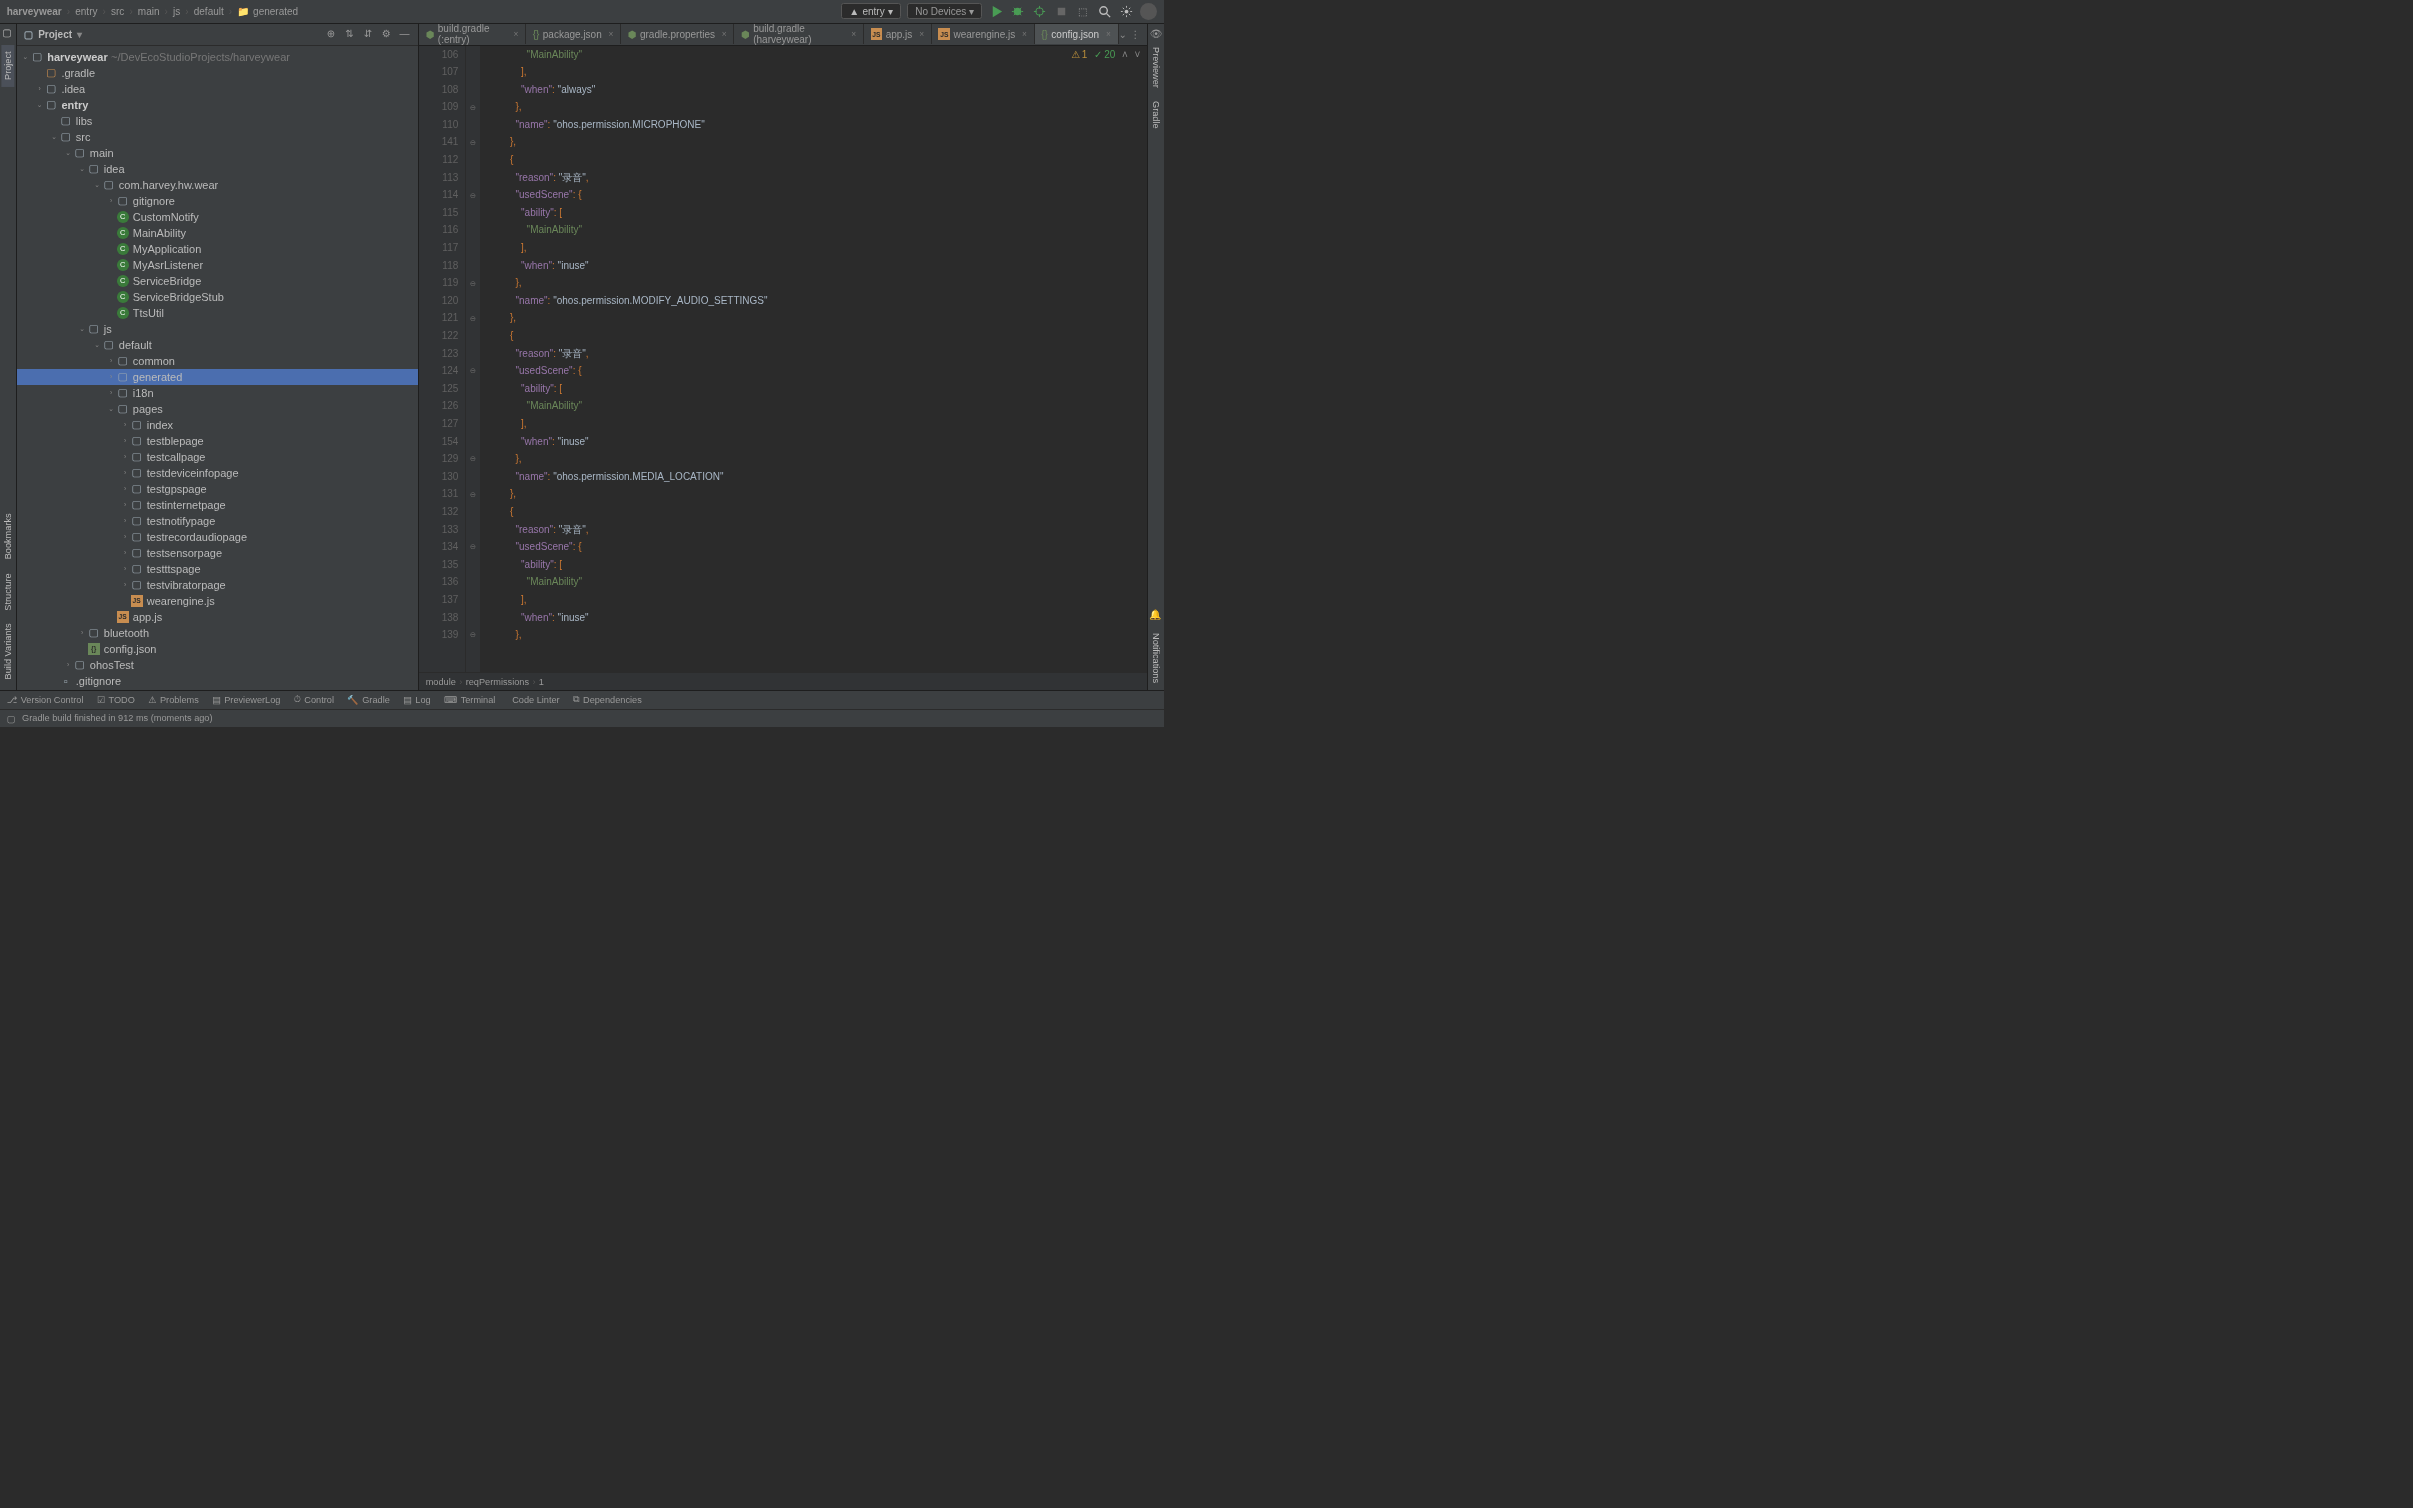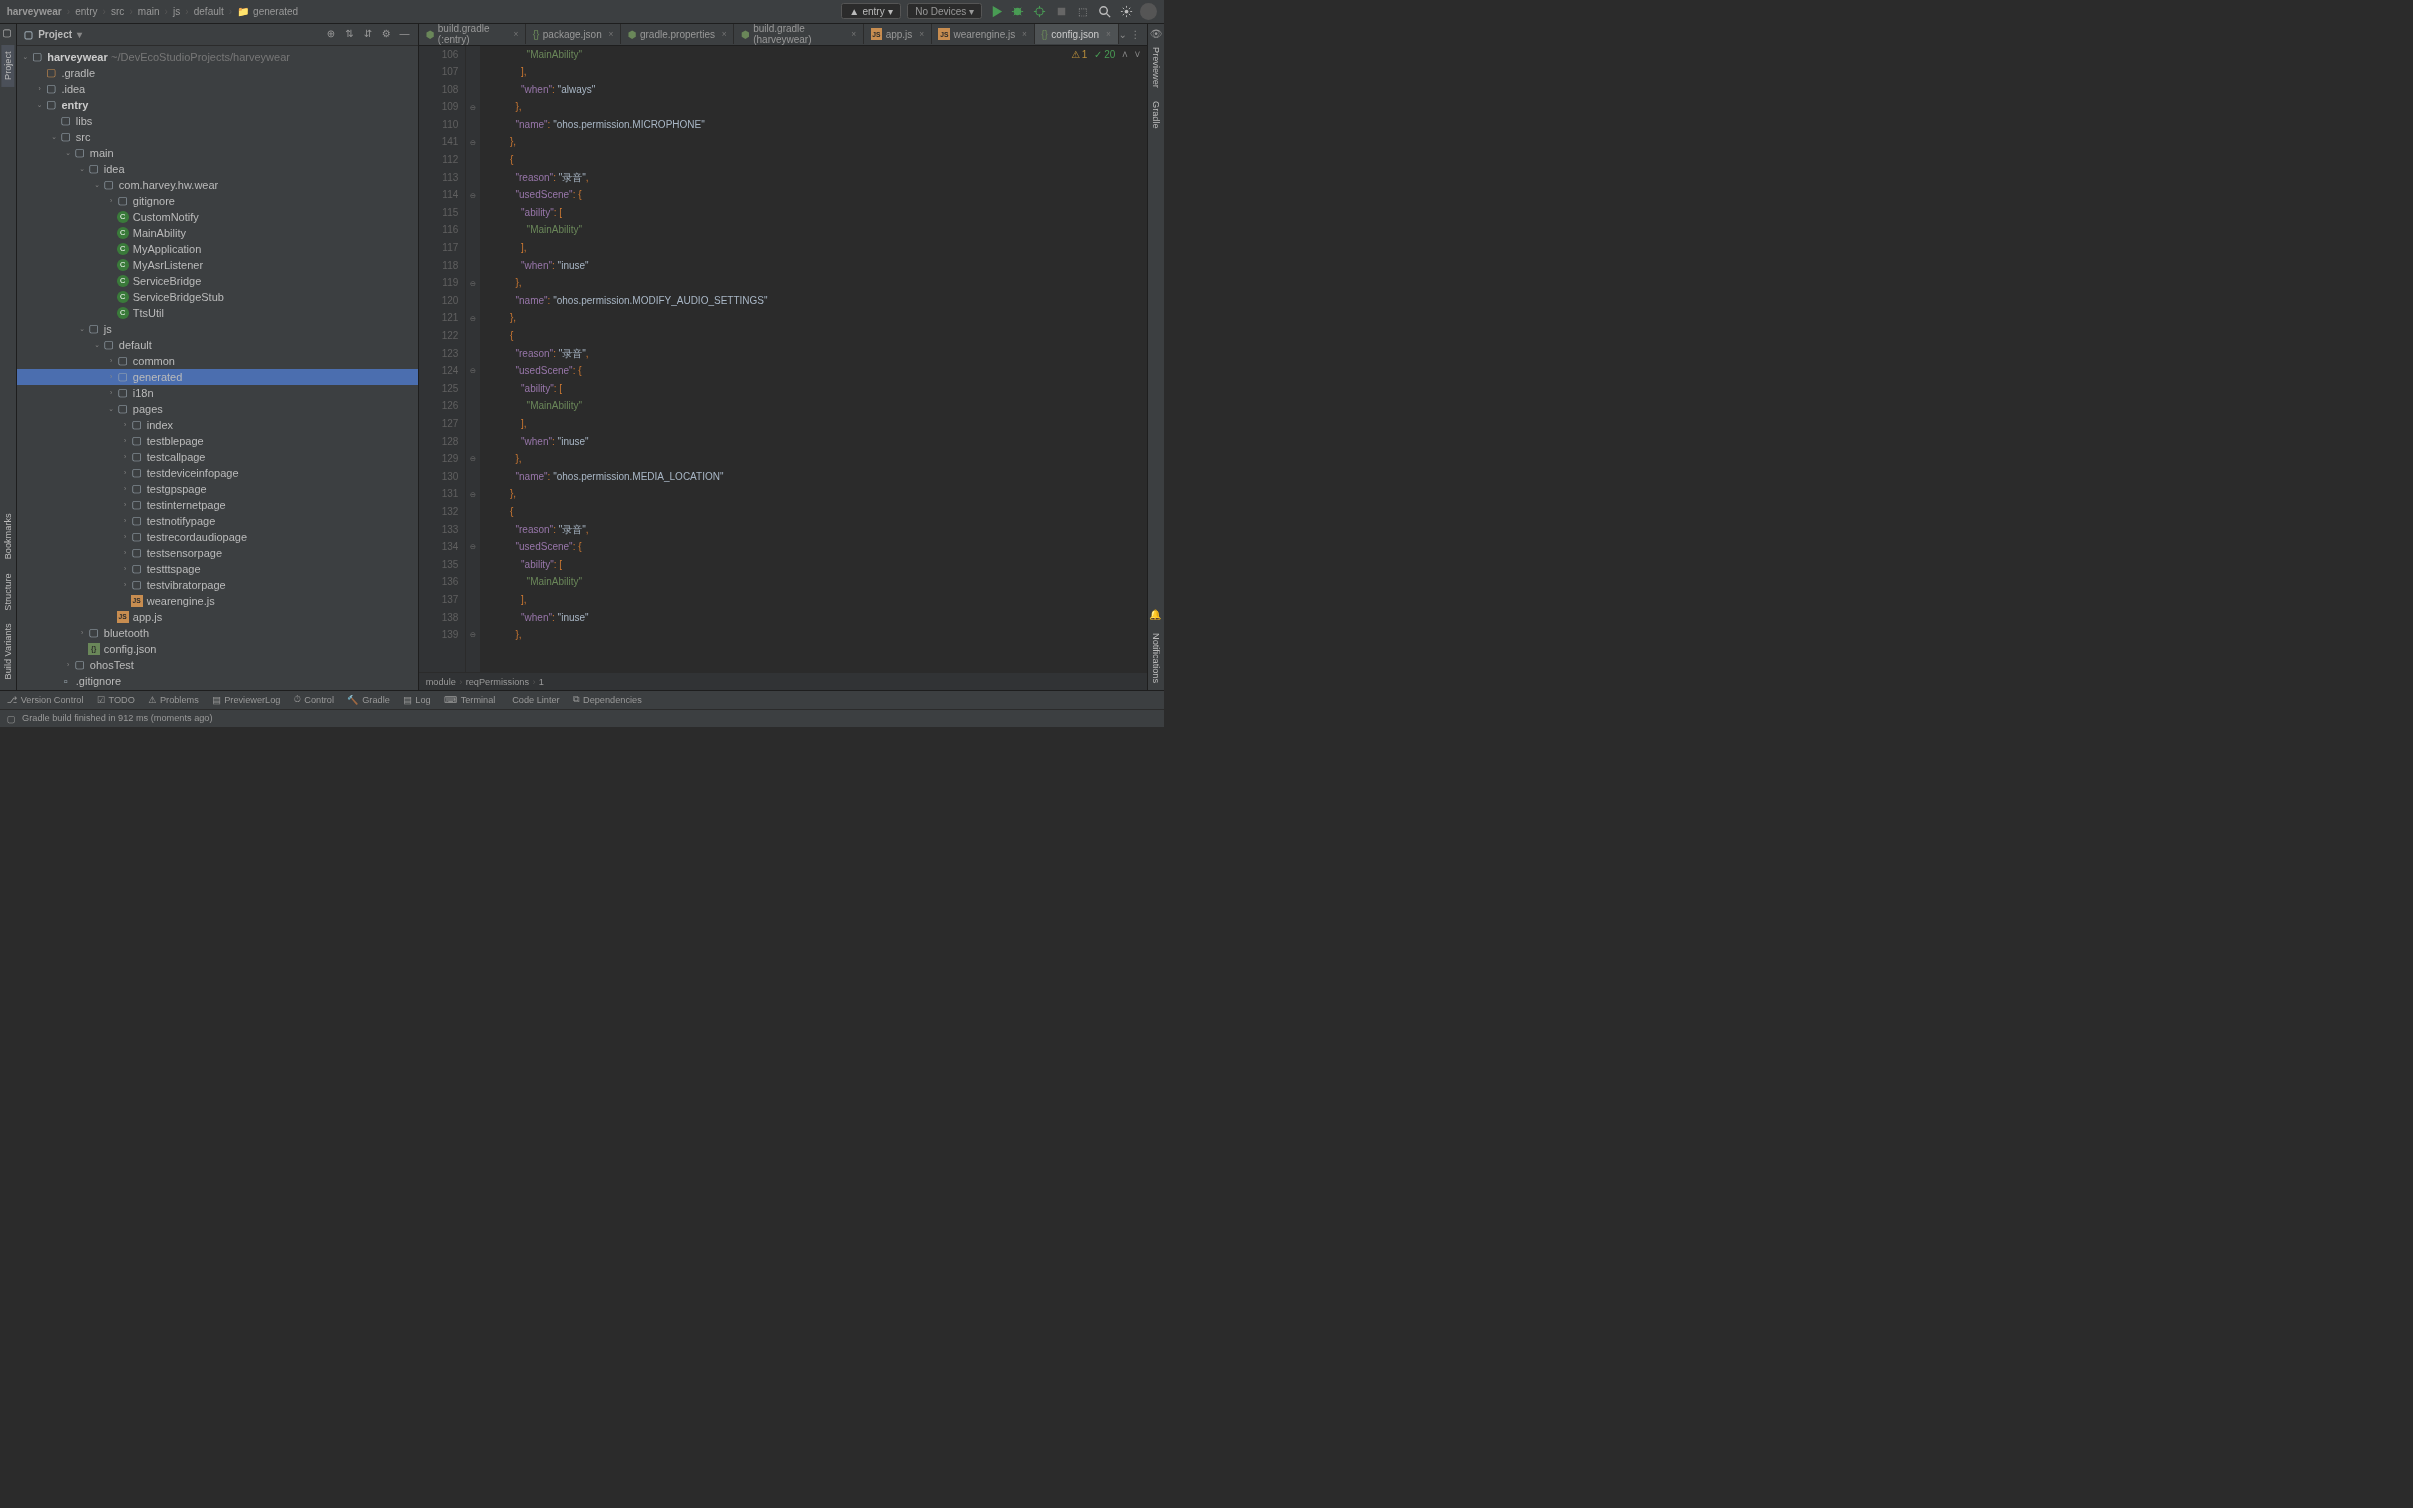--- a/index.html
+++ b/index.html
@@ -477,21 +477,21 @@
           <div>118</div>
           <div>119</div>
           <div>120</div>
           <div>121</div>
           <div>122</div>
           <div>123</div>
           <div>124</div>
           <div>125</div>
           <div>126</div>
           <div>127</div>
-          <div>128</div>
+          <div>154</div>
           <div>129</div>
           <div>130</div>
           <div>131</div>
           <div>132</div>
           <div>133</div>
           <div>134</div>
           <div>135</div>
           <div>136</div>
           <div>137</div>
           <div>138</div>

